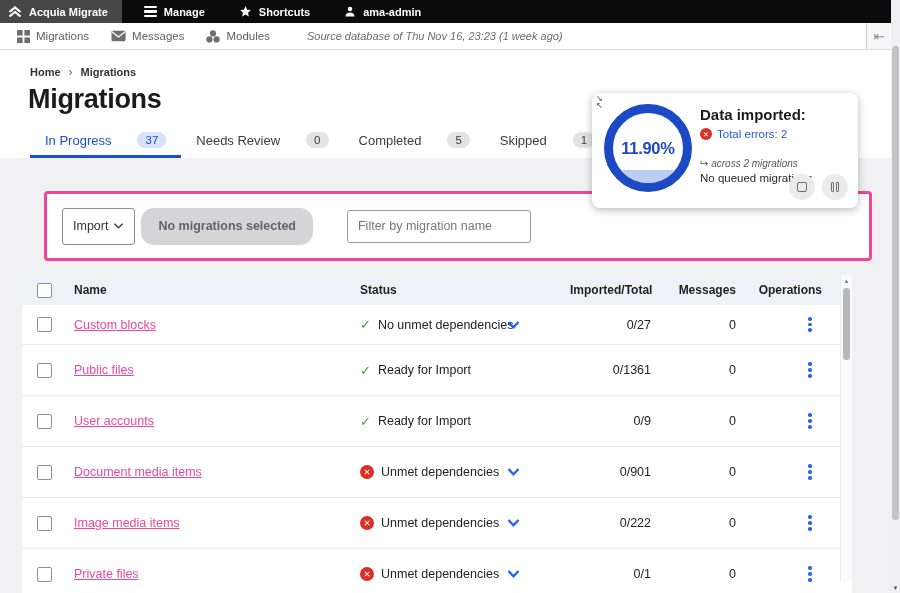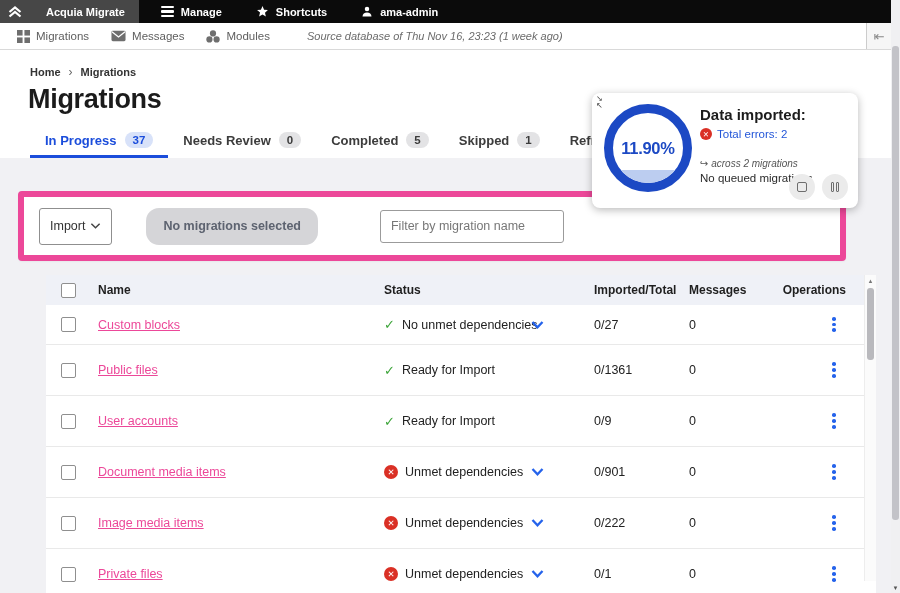--- a/index.html
+++ b/index.html
@@ -4,21 +4,21 @@
 <style>
   * { margin:0; padding:0; box-sizing:border-box; }
   html,body { width:900px; height:593px; overflow:hidden; }
   body {
     font-family:"Liberation Sans","DejaVu Sans",sans-serif;
     background:#fff; position:relative; color:#222;
   }
 
   
   .topbar { height:23px; background:#0b0b0b; display:flex; align-items:stretch; }
-  .brand { background:#474747; display:flex; align-items:center; gap:24px; padding:0 14px 0 8px;
+  .brand { background:#474747; display:flex; align-items:center; gap:7px; padding:0 14px 0 8px;
            color:#fff; font-size:11px; font-weight:bold; }
   .topbar-item { display:flex; align-items:center; gap:7px; padding:0 12px; margin-left:10px;
                  color:#fff; font-size:11px; font-weight:bold; }
   .hamburger { display:flex; flex-direction:column; gap:2px; }
   .hamburger span { display:block; width:13px; height:2.4px; background:#fff; border-radius:1px; }
 
   
   .subbar { height:27px; background:#fff; border-bottom:1px solid #d9d9d9; display:flex;
             align-items:center; position:relative; padding-left:6px; }
   .subitem { display:flex; align-items:center; gap:6px; padding:0 11px; color:#5e5e5e; font-size:11.5px; }
@@ -27,52 +27,52 @@
               background:#f6f6f6; display:flex; align-items:center; justify-content:center;
               color:#8a8a8a; font-size:13px; cursor:pointer; }
 
   
   .page-head { background:#fff; height:108px; position:relative; }
   .breadcrumb { display:flex; align-items:center; gap:8px; padding:15px 0 0 30px;
                 font-size:11px; font-weight:bold; color:#333; }
   .crumb-sep { color:#666; font-weight:normal; font-size:12px; }
   .page-title { margin:5px 0 0 28px; font-size:27px; font-weight:bold; color:#1b1b1b; letter-spacing:-0.3px; }
   .tabs { position:absolute; left:30px; bottom:0; display:flex; }
-  .tab { display:flex; align-items:center; gap:8px; padding:0 15px; height:33px; font-size:13px;
-         font-weight:bold; color:#3c3c3c; border-bottom:3px solid transparent; cursor:pointer;text-align:right; }
+  .tab { display:flex; align-items:center; gap:26px; padding:0 15px; height:33px; font-size:13px;
+         font-weight:normal; color:#3c3c3c; border-bottom:3px solid transparent; cursor:pointer;text-align:right; }
   .tab.active { color:#1b4ddb; border-bottom-color:#1b4ddb; }
   .badge { background:#e3e3e5; color:#3c3c3c; border-radius:10px; padding:2px 8px; font-size:11.5px; }
   .tab.active .badge { background:#d8e2f9; color:#1b4ddb; }
 
   
   .content { background:#f1f1f4; height:435px; position:relative; }
 
   
-  .toolbar-card { position:absolute; left:18px; top:33px; width:828px; height:70px; background:#fff;
-                  border:6px solid #ec4899; border-radius:4px; display:flex; align-items:center;
-                  padding-left:15px; box-shadow:0 1px 2px rgba(0,0,0,0.04);gap:28px; }
+  .toolbar-card { position:absolute; left:44px; top:33px; width:828px; height:70px; background:#fff;
+                  border:3px solid #ec4899; border-radius:4px; display:flex; align-items:center;
+                  padding-left:15px; box-shadow:0 1px 2px rgba(0,0,0,0.04); }
   .import-btn { height:37px; background:#fff; border:1px solid #8f8f8f; border-radius:3px;
                 font-size:12.5px; color:#333; display:flex; align-items:center; gap:5px;
                 padding:0 10px; cursor:pointer; font-family:inherit; }
   .disabled-btn { height:37px; margin-left:6px; background:#d5d5d8; border:none; border-radius:13px;
                   color:#5d6370; font-weight:bold; font-size:12.5px; padding:0 17px; font-family:inherit; }
   .filter-input { margin-left:34px; width:184px; height:33px; border:1px solid #9b9b9b;
                   border-radius:3px; padding:0 10px; font-size:12.5px; color:#333; font-family:inherit; }
   .filter-input::placeholder { color:#777; }
 
   
-  .table-card { position:absolute; left:46px; top:117px; width:830px; bottom:0; background:#fff;
+  .table-card { position:absolute; left:22px; top:117px; width:830px; bottom:0; background:#fff;
                 overflow:hidden; }
   .tgrid { display:grid; grid-template-columns:52px 286px 210px 95px 85px 90px; align-items:center; }
   .thead { height:30px; background:#eff1f7; font-size:12px; font-weight:bold; color:#1f1f1f; }
   .trow { height:51px; border-bottom:1px solid #e9e9e9; font-size:12.5px; color:#222; }
   .trow:first-child { height:40px; }
   .cb { width:15px; height:15px; border:1px solid #8f8f8f; border-radius:2px; background:#fff;
         margin-left:15px; cursor:pointer; }
-  .col-right { text-align:left; padding-right:14px; }
+  .col-right { text-align:right; padding-right:14px; }
   .ops-head { text-align:right; padding-right:18px; }
   .name-link { color:#ec4899; text-decoration:underline; cursor:pointer; }
   .status-cell { position:relative; display:flex; align-items:center; gap:7px; height:100%; }
   .ok-ic { color:#3da53a; font-weight:bold; font-size:13px; }
   .err-ic { width:14px; height:14px; border-radius:50%; background:#da3025; color:#fff; font-size:8.5px;
             font-weight:bold; display:inline-flex; align-items:center; justify-content:center; flex:none; }
   .status-chevron { position:absolute; left:147px; top:50%; transform:translateY(-50%); cursor:pointer;
                     display:flex; }
   .ops-cell { display:flex; justify-content:flex-end; padding-right:26px; }
   .kebab { display:flex; flex-direction:column; align-items:center; cursor:pointer; padding:2px; }

